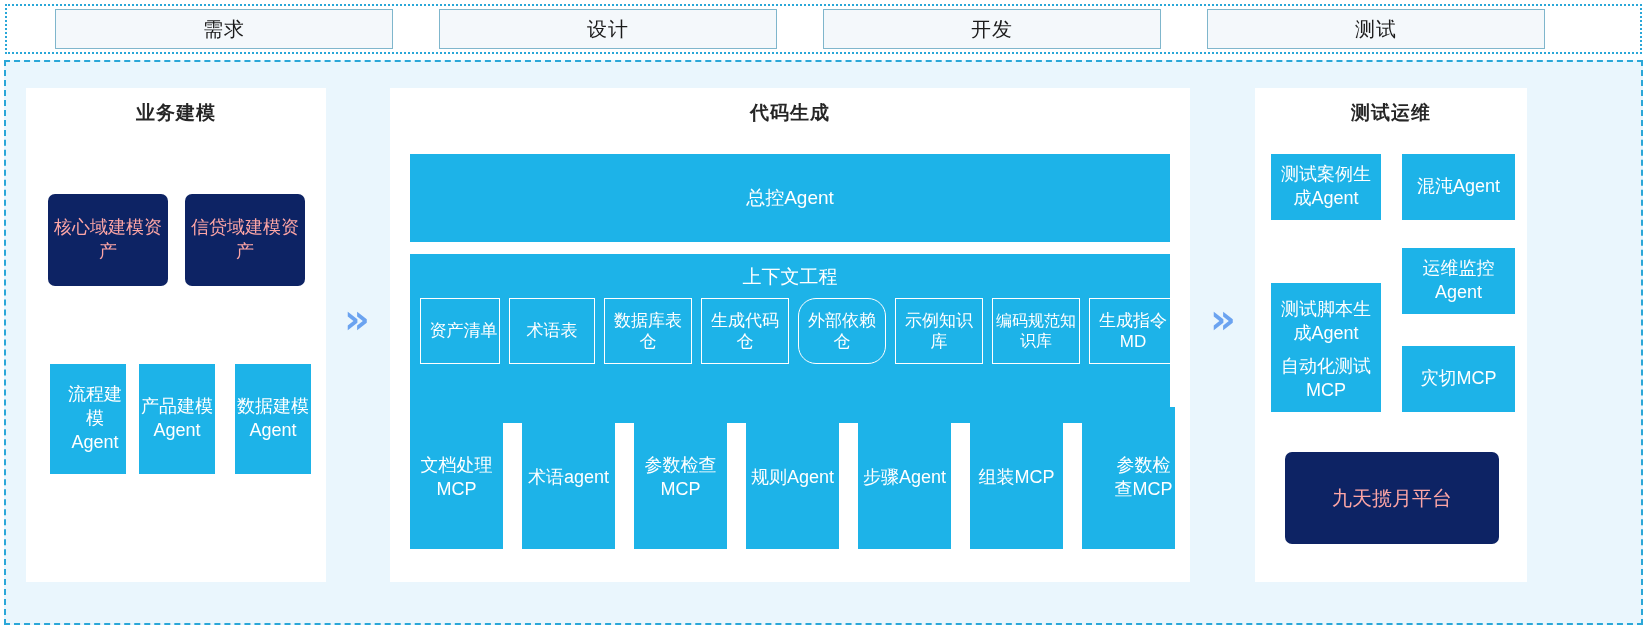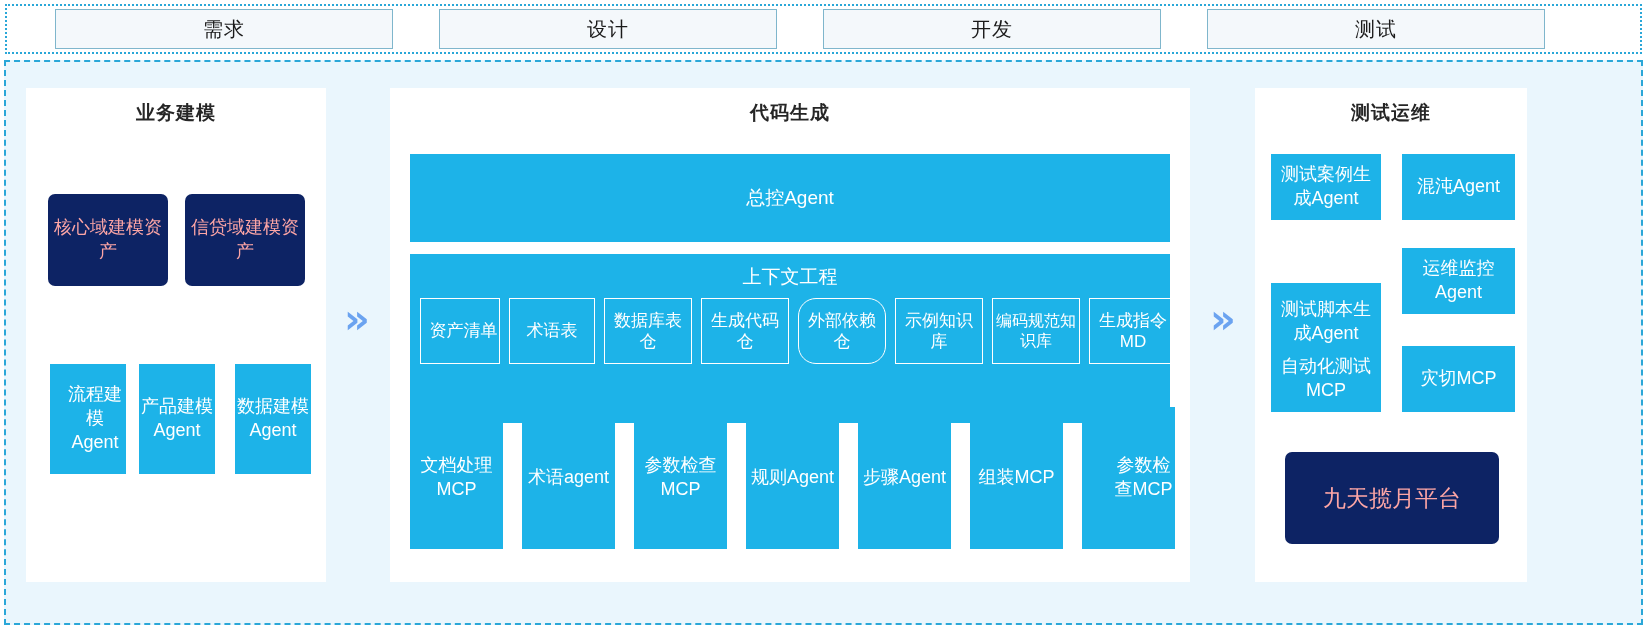--- a/index.html
+++ b/index.html
@@ -174,16 +174,16 @@
 
     <div class="cyan-block" style="position:absolute; left:16px; top:66px; width:110px; height:66px;">测试案例生成Agent</div>
     <div class="cyan-block" style="position:absolute; left:147px; top:66px; width:113px; height:66px;">混沌Agent</div>
 
     <div class="cyan-block" style="position:absolute; left:16px; top:175px; width:110px; height:78px;margin-top:20px;">测试脚本生成Agent</div>
     <div class="cyan-block" style="position:absolute; left:147px; top:160px; width:113px; height:66px;">运维监控Agent</div>
 
     <div class="cyan-block" style="position:absolute; left:16px; top:258px; width:110px; height:66px;">自动化测试MCP</div>
     <div class="cyan-block" style="position:absolute; left:147px; top:258px; width:113px; height:66px;">灾切MCP</div>
 
-    <div class="navy-block" style="position:absolute; left:30px; top:364px; width:214px; height:92px; font-size:23px;">九天揽月平台</div>
+    <div class="navy-block" style="position:absolute; left:30px; top:364px; width:214px; height:92px; font-size:20px;">九天揽月平台</div>
   </div>
 
 </div>
 
 </body></html>

